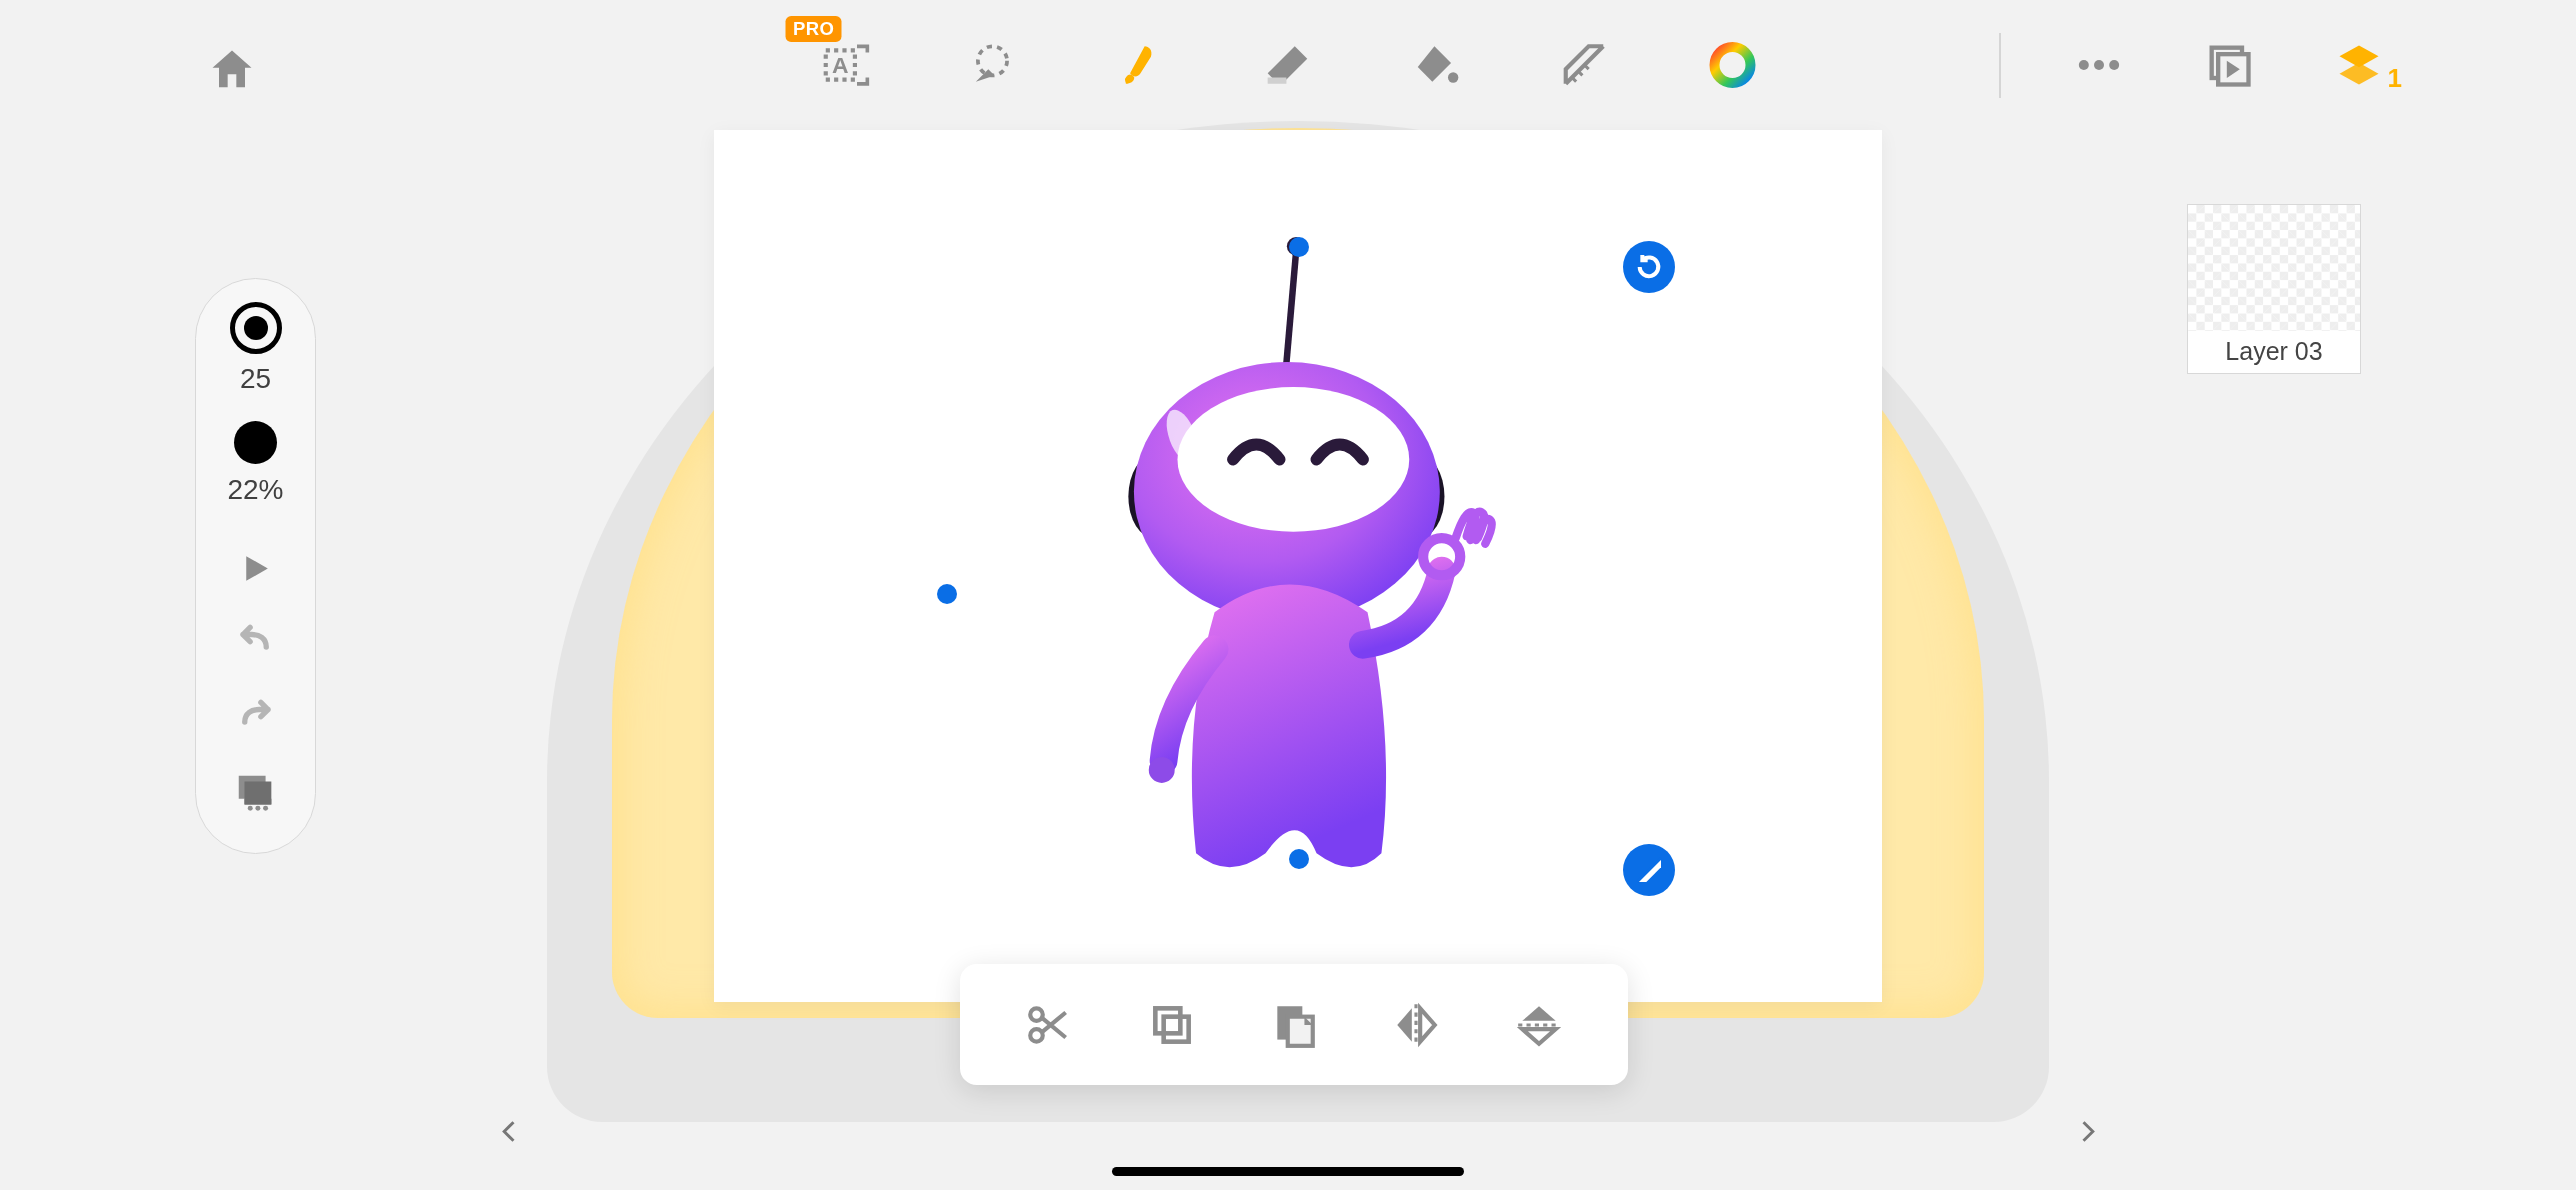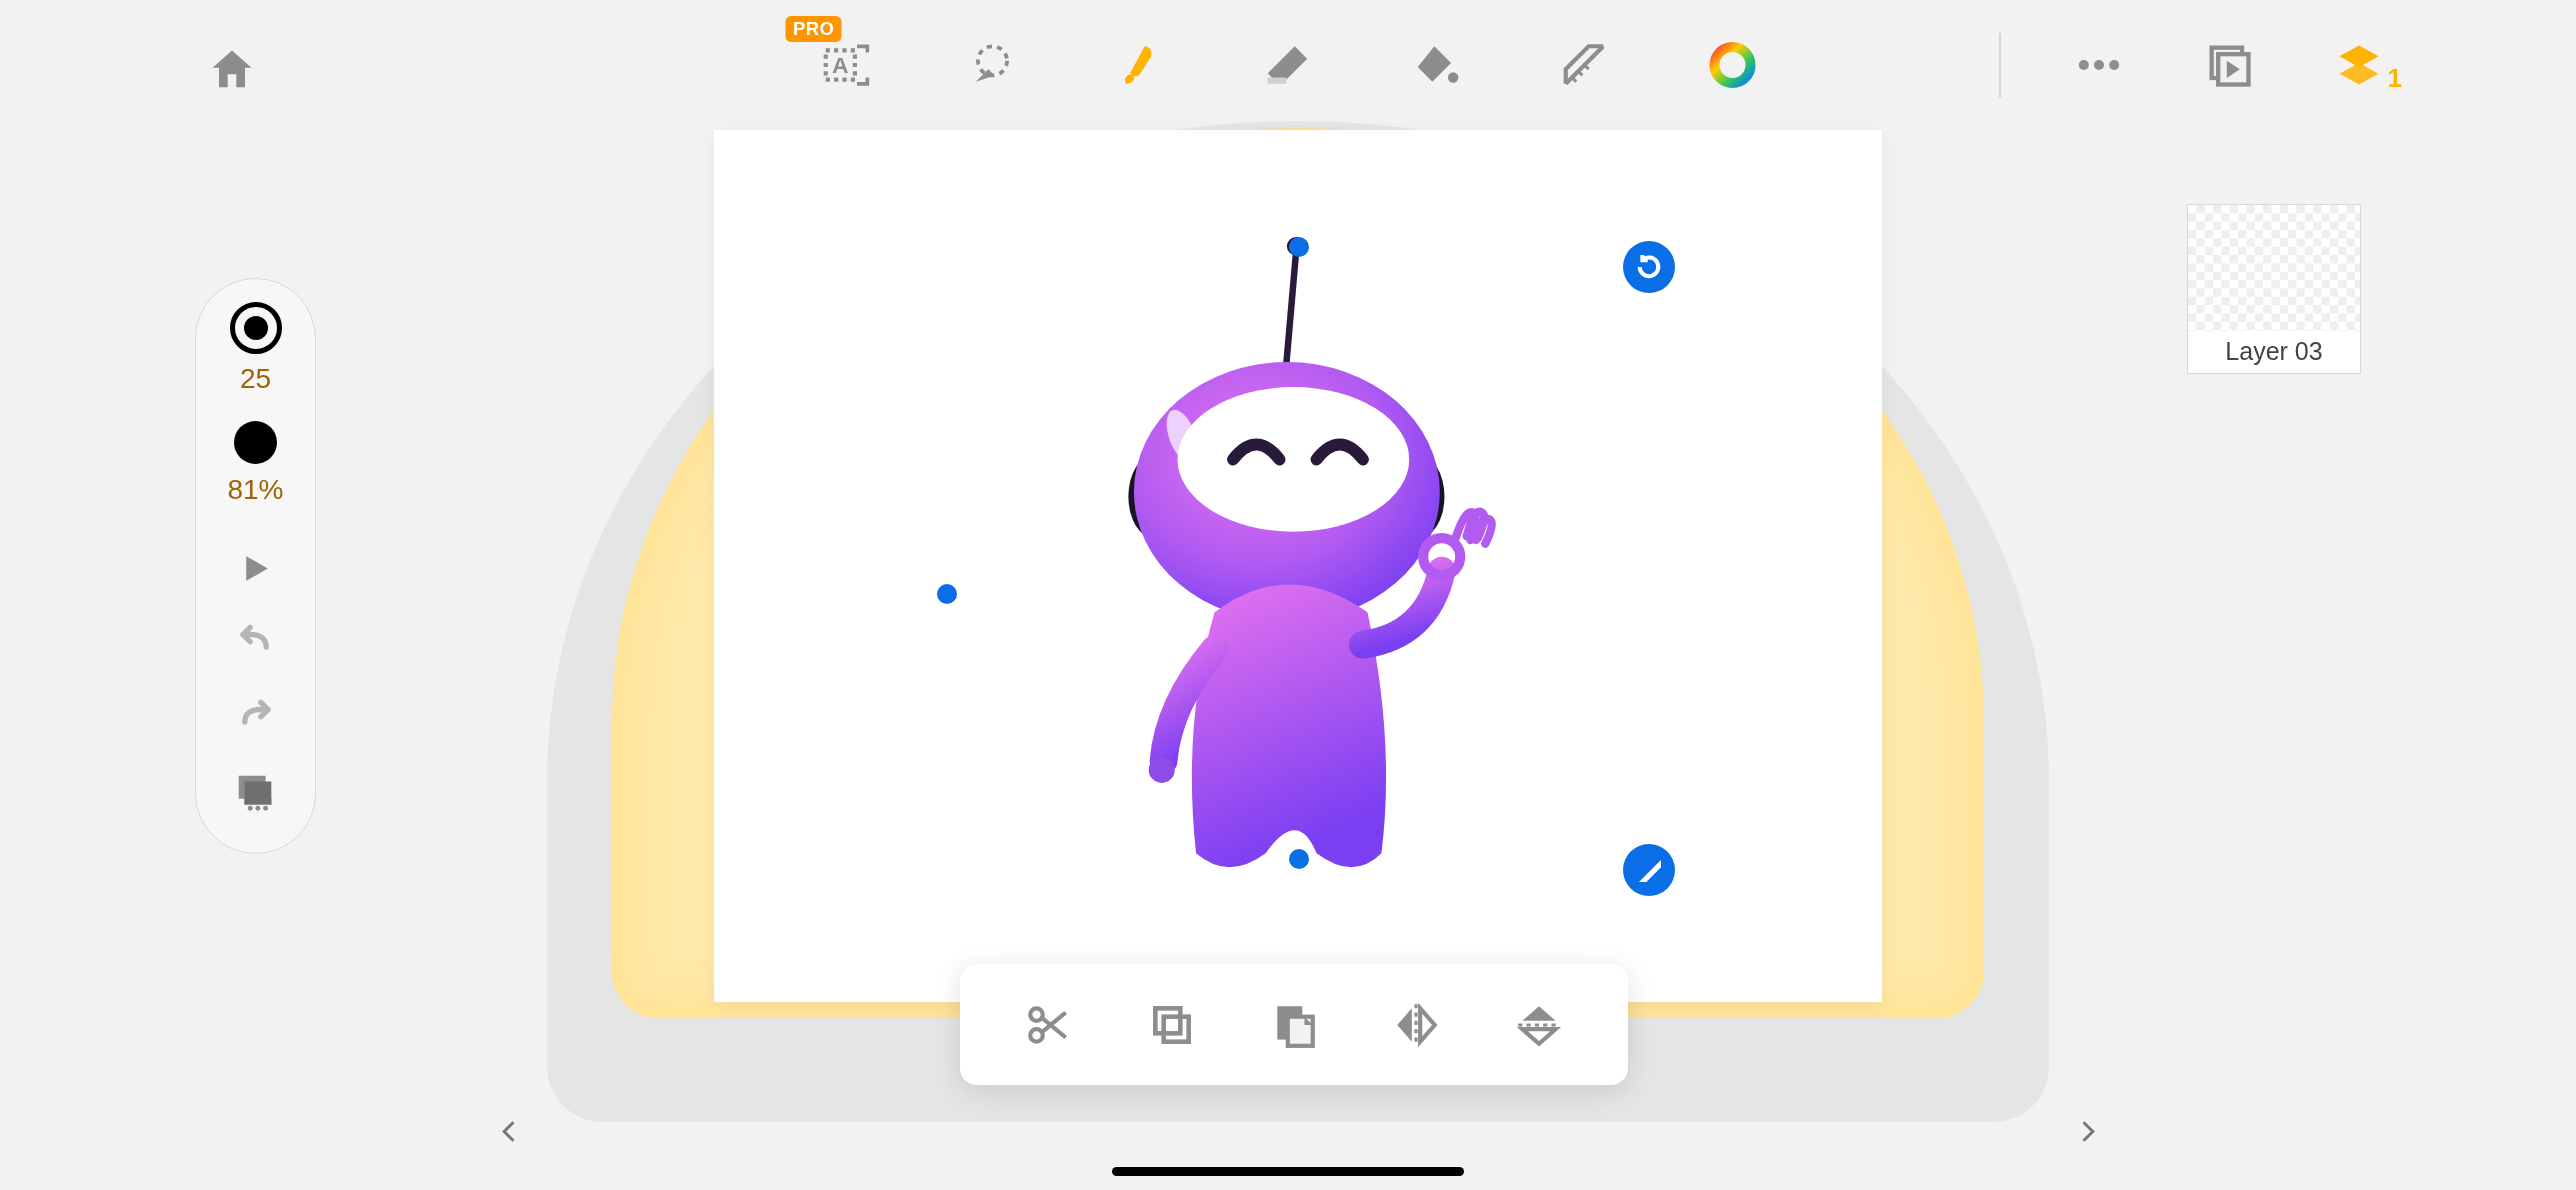--- a/index.html
+++ b/index.html
@@ -81,21 +81,21 @@
   .lp-circle-outer {
     width: 52px; height:52px;
     border: 5.6px solid #000;
     border-radius:50%;
     display:flex; align-items:center; justify-content:center;
     cursor:pointer;
   }
   .lp-circle-inner {
     width: 24px; height:24px; border-radius:50%; background:#000;
   }
-  .lp-label { font-size:28px; color:#a16207; margin-bottom:16.7px; }
+  .lp-label { font-size:28px; color:#404040; margin-bottom:16.7px; }
   .lp-fill {
     width: 43px; height:43px; border-radius:50%; background:#000; cursor:pointer;
   }
   .lp-icon { width:56px; height:56px; display:flex; align-items:center; justify-content:center; cursor:pointer; margin-top:9.3px;}
 
   
   .canvas-tray {
     position:absolute;
     left: 547px; top: 121px;
     width: 1502px; height: 1001px;
@@ -261,21 +261,21 @@
     </div>
   </div>
 </div>
 
 <div class="left-panel">
   <div class="lp-circle-outer">
       <div class="lp-circle-inner"></div>
     </div>
   <div class="lp-label">25</div>
   <div class="lp-fill"></div>
-  <div class="lp-label">81%</div>
+  <div class="lp-label">22%</div>
   <div class="lp-icon">
     <svg width="37" height="37" viewBox="0 0 24 24">
         <path fill="#8d8d8d" d="M6 4l14 8-14 8z"></path>
       </svg>
   </div>
   <div class="lp-icon">
     <svg width="43" height="43" viewBox="0 0 24 24">
         <path fill="none" stroke="#b5b5b5" stroke-width="3" stroke-linecap="round" d="M18 14c0-5-4-7-8-7H5m0 0l4-4M5 7l4 4"></path>
       </svg>
   </div>

